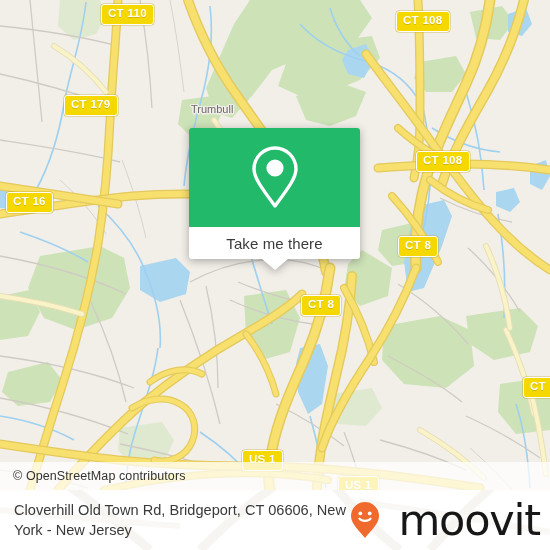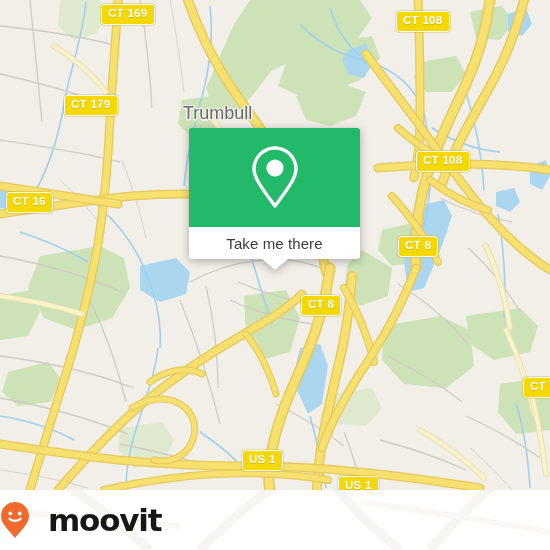--- a/index.html
+++ b/index.html
@@ -29,25 +29,26 @@
     line-height:1;
     letter-spacing:.3px;
     padding:3px 6px 4px 6px;
     white-space:nowrap;
     box-shadow:0 0 0 .5px rgba(180,150,0,.55);
     text-shadow:0 1px 0 rgba(150,120,0,.35);
   }
   .placelabel{
     position:absolute;
     color:#6b6b6b;
-    font-size:18px;
+    font-size:11px;
     white-space:nowrap;
     text-shadow:
       -1.5px 0 #f2efe9, 1.5px 0 #f2efe9, 0 -1.5px #f2efe9, 0 1.5px #f2efe9,
       -1px -1px #f2efe9, 1px -1px #f2efe9, -1px 1px #f2efe9, 1px 1px #f2efe9;
+    margin-left: 8px;
   }
 
   
   .attrib{
     position:absolute;left:0;bottom:0;width:550px;height:28px;
     background:rgba(255,255,255,.72);
     display:flex;align-items:center;
   }
   .attrib span{
     font-size:12.5px;color:#333333;padding-left:13px;letter-spacing:.1px;
@@ -90,23 +91,23 @@
   .footer-text{
     position:relative;z-index:2;
     padding-left:14px;width:400px;
     font-size:14.6px;color:#3a3a3a;line-height:20px;
   }
   .brand{
     position:relative;z-index:2;
     display:flex;align-items:center;padding-right:10px;
   }
   .brand-word{
-    font-size:31px;color:#171717;letter-spacing:-1.2px;
+    font-size:43px;color:#171717;letter-spacing:-1.2px;
     font-family:"DejaVu Sans","Liberation Sans",sans-serif;
-    margin-left:18px;line-height:1;font-weight:bold;
+    margin-left:18px;line-height:1;
   }
 </style>
 </head>
 <body>
 
 <div id="app">
 
   <div class="map">
 
     <svg width="550" height="490" viewBox="0 0 550 490">
@@ -269,31 +270,34 @@
       <path class="road-case" stroke-width="6" d="M54,46 C74,58 92,74 106,92"></path>
       <path class="road" stroke-width="4" d="M54,46 C74,58 92,74 106,92"></path>
       <path class="road-case" stroke-width="6" d="M420,430 C444,444 466,460 484,478"></path>
       <path class="road" stroke-width="4" d="M420,430 C444,444 466,460 484,478"></path>
       <path class="road-case" stroke-width="6" d="M528,380 C536,410 542,442 546,474"></path>
       <path class="road" stroke-width="4" d="M528,380 C536,410 542,442 546,474"></path>
     </svg>
 
     <div class="placelabel" style="left:183px;top:103px;">Trumbull</div>
 
-    <div class="shield" style="left:101px;top:4px;">CT 169</div>
+    <div class="shield" style="left:101px;top:4px;">CT 110</div>
     <div class="shield" style="left:396px;top:11px;">CT 108</div>
     <div class="shield" style="left:64px;top:95px;">CT 179</div>
     <div class="shield" style="left:416px;top:151px;">CT 108</div>
     <div class="shield" style="left:6px;top:192px;">CT 16</div>
     <div class="shield" style="left:398px;top:236px;">CT 8</div>
     <div class="shield" style="left:301px;top:295px;">CT 8</div>
     <div class="shield" style="left:523px;top:377px;">CT 1</div>
     <div class="shield" style="left:242px;top:450px;">US 1</div>
     <div class="shield" style="left:338px;top:476px;">US 1</div>
 
+    <div class="attrib">
+      <span>© OpenStreetMap contributors</span>
+    </div>
   </div>
 
   <div class="callout">
     <div class="callout-body">
       <svg width="54" height="68" viewBox="0 0 54 68">
         <path d="M27 4 C15.4 4 6 13.4 6 25 C6 33 12 42 27 62 C42 42 48 33 48 25 C48 13.4 38.6 4 27 4 Z" fill="none" stroke="#ffffff" stroke-width="3.4" stroke-linejoin="round"></path>
         <circle cx="27" cy="24" r="8.6" fill="#ffffff"></circle>
       </svg>
     </div>
     <div class="callout-foot">
@@ -309,20 +313,21 @@
         <path d="M200,60 C230,30 260,4 290,-14"></path>
         <path d="M330,-10 C350,16 372,38 400,60"></path>
         <path d="M430,60 C452,34 476,10 500,-10"></path>
       </g>
       <g fill="none" stroke="#f3f0ea" stroke-width="6">
         <path d="M0,20 C60,26 120,32 180,36"></path>
         <path d="M360,12 C420,20 480,30 550,42"></path>
       </g>
     </svg>
 
+    <div class="footer-text">Cloverhill Old Town Rd, Bridgeport, CT 06606, New York - New Jersey</div>
 
     <div class="brand">
       <svg width="30" height="38" viewBox="0 0 30 38">
         <path d="M15 1 C7.3 1 1 7.3 1 15 C1 22 7 27.5 15 37 C23 27.5 29 22 29 15 C29 7.3 22.7 1 15 1 Z" fill="#ef6a2c"></path>
         <circle cx="10.3" cy="12.4" r="1.9" fill="#ffffff"></circle>
         <circle cx="19.7" cy="12.4" r="1.9" fill="#ffffff"></circle>
         <path d="M9.4 17.6 C11 20.6 19 20.6 20.6 17.6" fill="none" stroke="#ffffff" stroke-width="2.1" stroke-linecap="round"></path>
       </svg>
       <span class="brand-word">moovit</span>
     </div>

